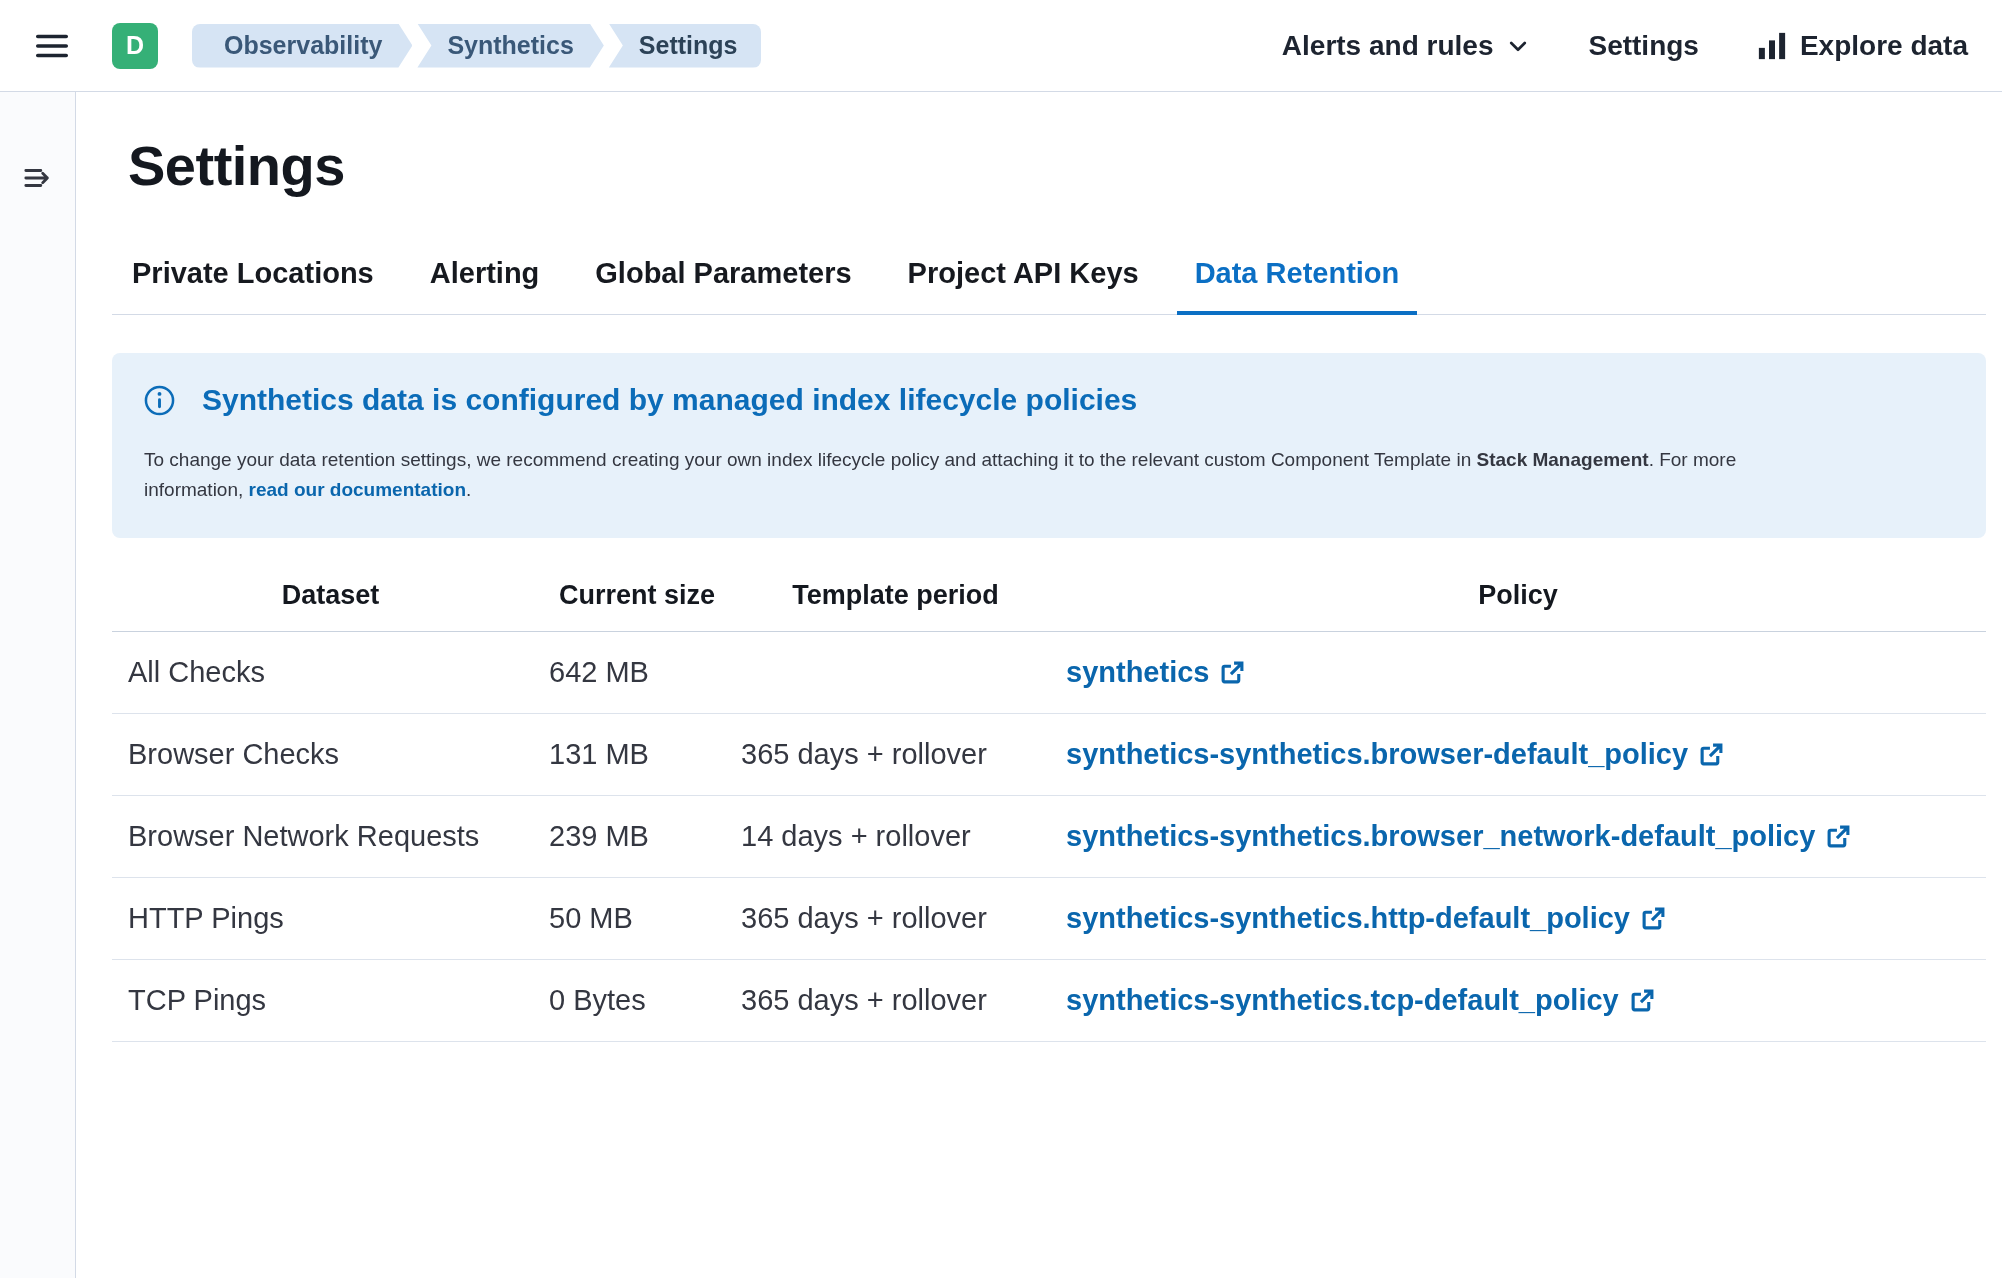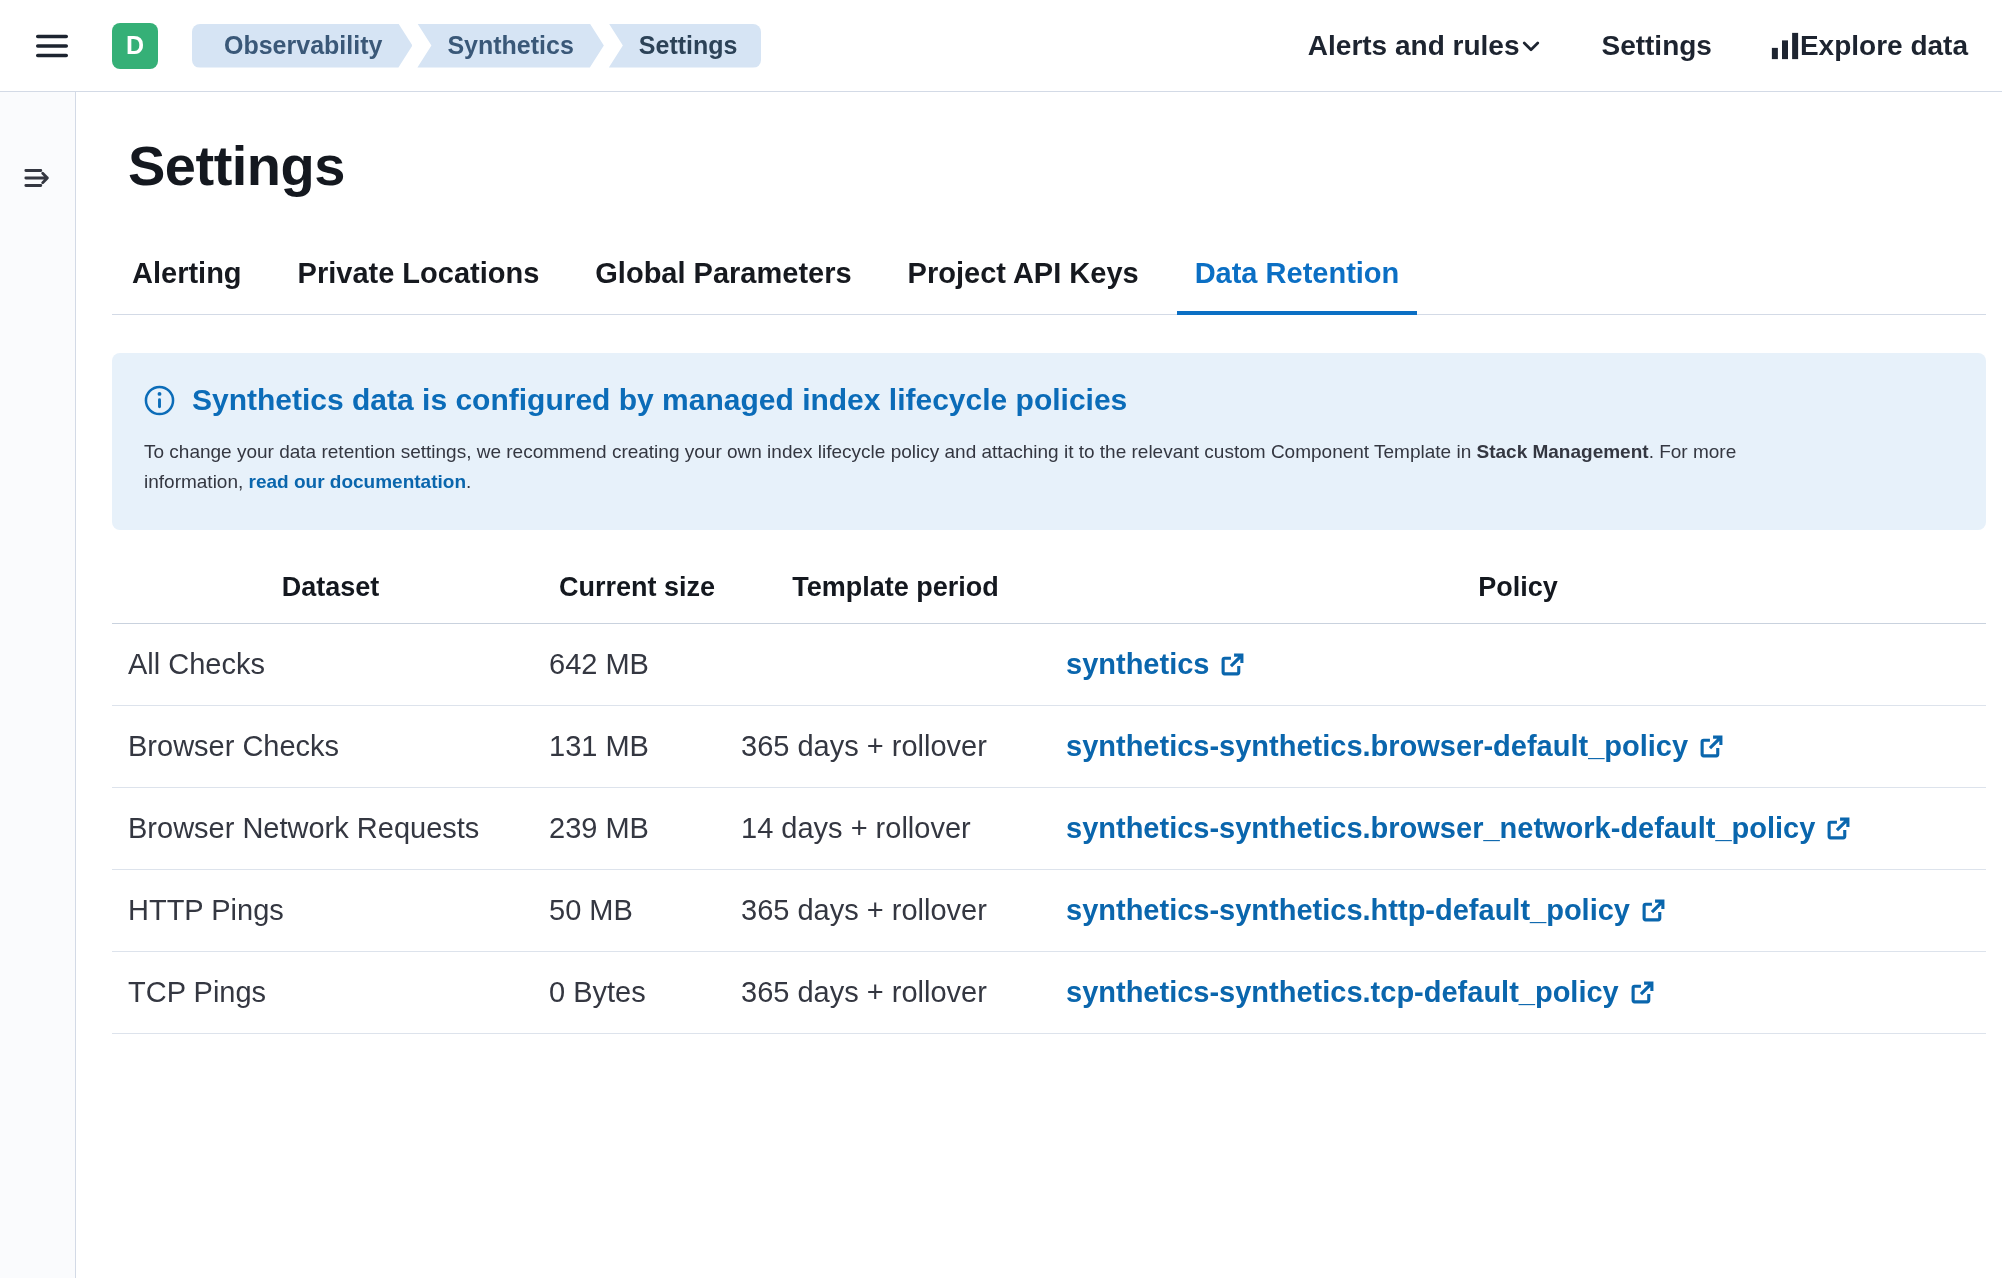--- a/index.html
+++ b/index.html
@@ -40,21 +40,21 @@
     clip-path:polygon(0 0, calc(100% - 14px) 0, 100% 50%, calc(100% - 14px) 100%, 0 100%);
   }
   .crumb:last-child {
     border-radius:0 8px 8px 0; padding-right:24px;
     clip-path:polygon(0 0, 100% 0, 100% 100%, 0 100%, 14px 50%);
   }
   .crumb.current { color:#2c4257; }
 
   .header-right { margin-left:auto; display:flex; align-items:center; gap:58px; }
   .hdr-item {
-    display:flex; align-items:center; 
+    display:flex; align-items:center; gap:13px;
     font-size:28px; font-weight:600; color:#1d2430;
   }
   .hdr-item svg { flex:0 0 auto; }
 
   
   .lower { display:flex; height:1186px; }
   .rail {
     width:76px; flex:0 0 76px;
     background:#fafbfd; border-right:1px solid var(--border,#d3dae6);
     padding-top:64px; display:flex; justify-content:center;
@@ -79,21 +79,21 @@
   .tab.active::after {
     content:""; position:absolute; left:2px; right:2px; bottom:-1px;
     height:4px; background:var(--accent,#0b6fc4);
   }
 
   
   .callout {
     margin-top:38px; background:var(--callout-bg,#e7f1fa);
     border-radius:8px; padding:30px 32px 34px;
   }
-  .callout-head { display:flex; align-items:center; gap:17px; margin-bottom:20px; }
+  .callout-head { display:flex; align-items:center; gap:27px; margin-bottom:28px; }
   .callout-head svg { width:31px; height:31px; color:var(--callout-title,#0b6cb8); flex:0 0 auto; }
   .callout-title {
     font-size:30px; font-weight:700; color:var(--callout-title,#0b6cb8);
   }
   .callout-body {
     font-size:19px; line-height:1.56; color:var(--text-secondary,#343741);
     max-width:1690px;
   }
   .callout-body strong { font-weight:700; }
   .doc-link { color:var(--link,#0a66ad); font-weight:600; text-decoration:none; }
@@ -170,22 +170,22 @@
           <path d="M1.5 8h11.5M10.5 5.5 13 8l-2.5 2.5"></path>
         </svg>
       </button>
     </aside>
 
     <main class="content">
 
       <h1 class="page-title">Settings</h1>
 
       <div class="tabs">
+          <button class="tab">Private Locations</button>
           <button class="tab">Alerting</button>
-          <button class="tab">Private Locations</button>
           <button class="tab">Global Parameters</button>
           <button class="tab">Project API Keys</button>
           <button class="tab active">Data Retention</button>
         </div>
 
       <section class="callout">
         <div class="callout-head">
           <svg viewBox="0 0 16 16" fill="currentColor">
             <circle cx="8" cy="8" r="7" fill="none" stroke="currentColor" stroke-width="1.3"></circle>
             <circle cx="8" cy="4.6" r="1"></circle>

